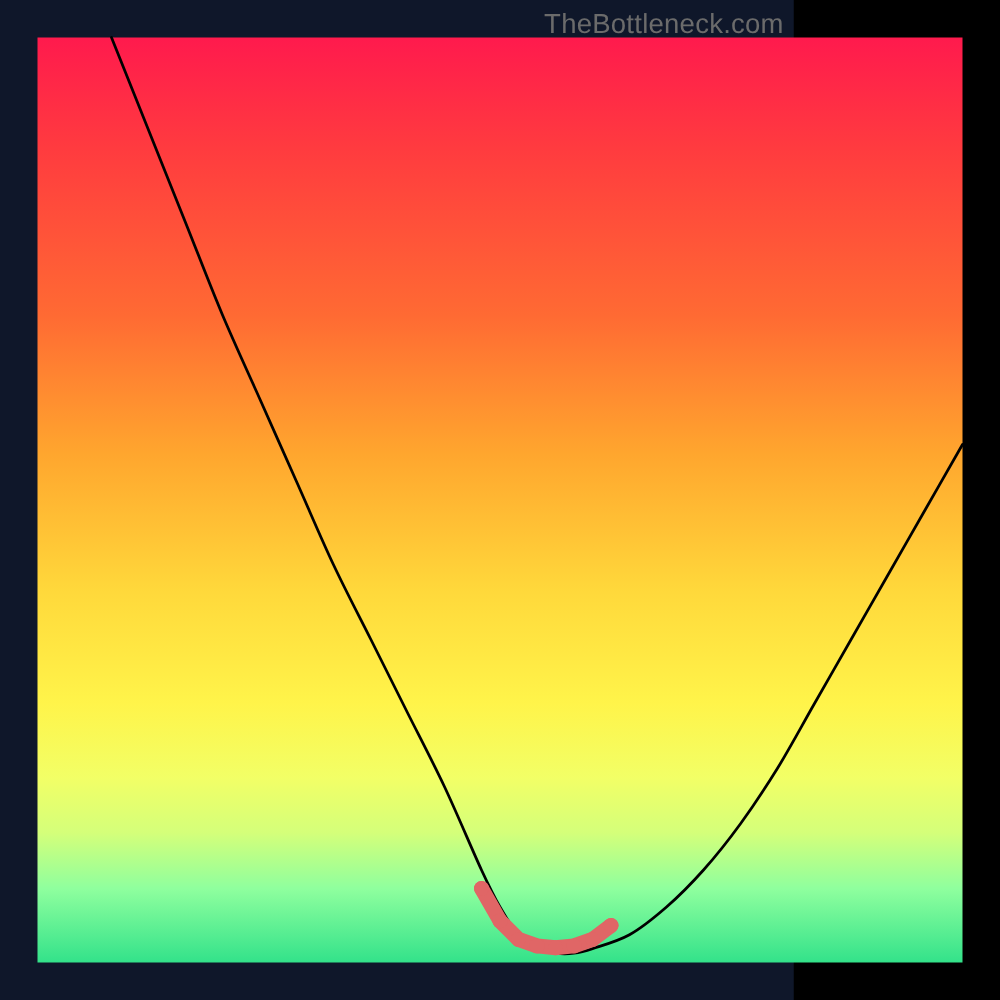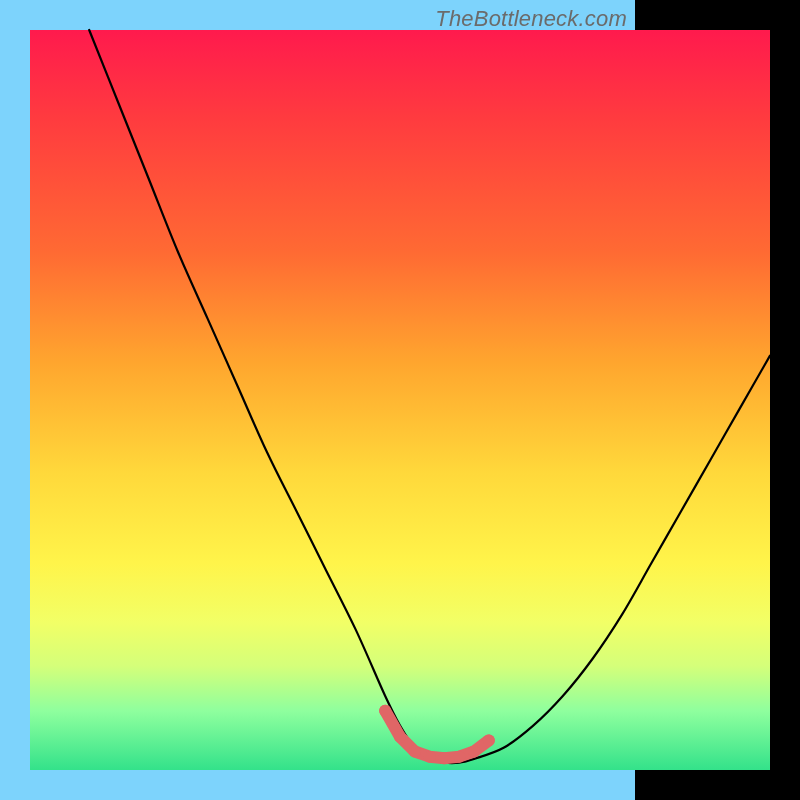--- a/index.html
+++ b/index.html
@@ -10,22 +10,21 @@
     background: #000;
     overflow: hidden;
     font-family: Arial, Helvetica, sans-serif;
   }
   .frame {
     position: absolute;
     left: 0;
     top: 0;
     width: 635px;
     height: 800px;
-    background: #7dd3fc;
-    font-style: italic;
+    background: #0f172a;
   }
   .plot-area {
     position: absolute;
     left: 30px;
     top: 30px;
     width: 740px;
     height: 740px;
     background: linear-gradient(to bottom,
       #ff1a4d 0%,
       #ff3b3f 12%,

